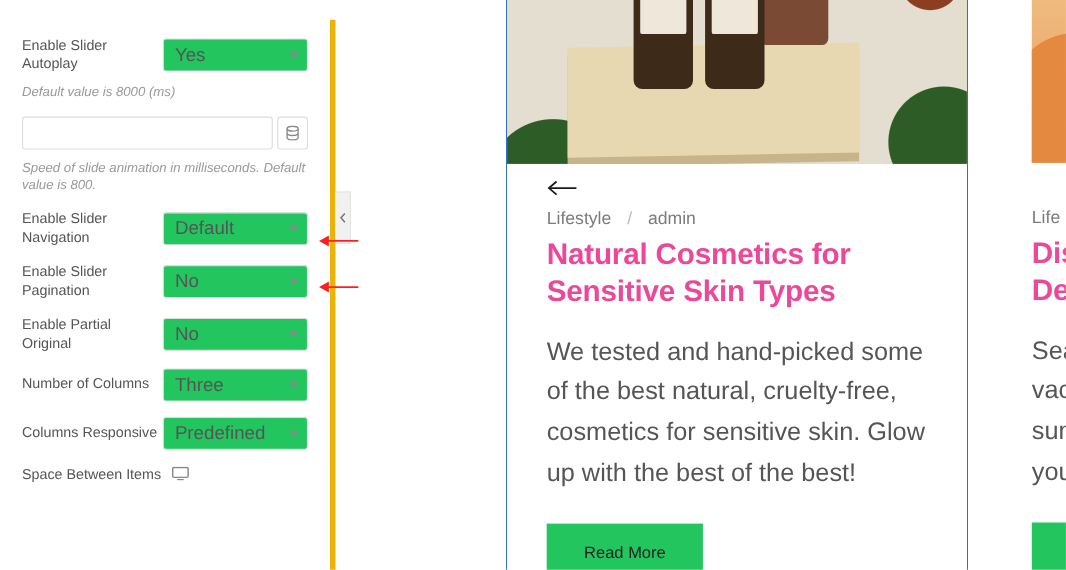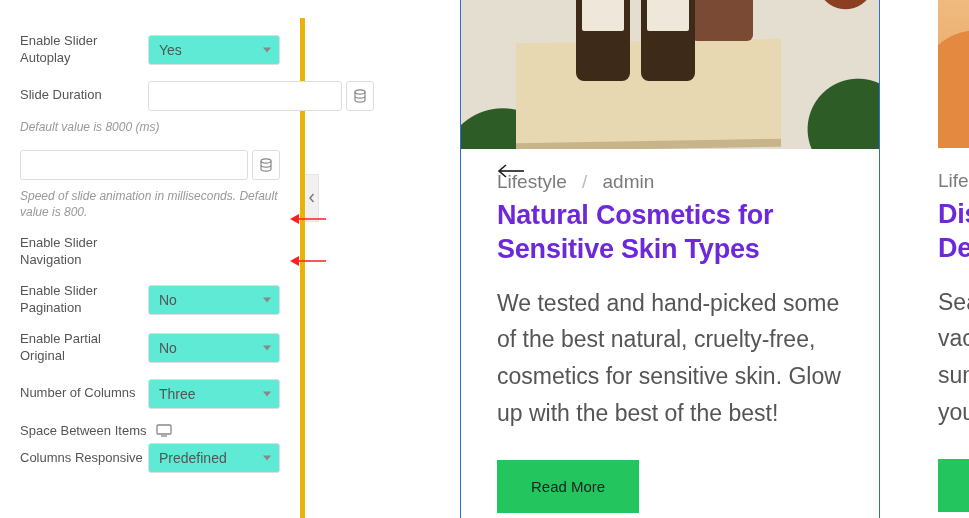--- a/index.html
+++ b/index.html
@@ -40,23 +40,23 @@
     display: flex;
     align-items: center;
     gap: 4px;
   }
   .select {
     position: relative;
     flex: 1;
     height: 30px;
     border: 1px solid #ddd;
     border-radius: 3px;
-    background: #5eead4;
+    background: #22c55e;
     padding: 0 24px 0 10px;
-    font-size: 14px;
+    font-size: 17px;
     color: #555;
     display: flex;
     align-items: center;
     cursor: pointer;
   }
   .select .caret {
     position: absolute;
     right: 8px;
     top: 50%;
     transform: translateY(-50%);
@@ -179,29 +179,30 @@
       radial-gradient(circle at 10% 110%, #2d5c27 0 60px, transparent 61px),
       radial-gradient(circle at 95% 90%, #2d5c27 0 50px, transparent 51px),
       radial-gradient(circle at 92% 15%, #8c3e21 0 28px, transparent 29px),
       linear-gradient(#e3ded0,#e3ded0);
   }
   .card-body {
     padding:22px 36px 26px 36px;
     background:#fff;
   }
   .meta {
-    font-size:19px;
+    font-size:16px;
     color:#7b7b7b;
     margin-bottom:6px;
+    margin-top:20px;
   }
   .meta .sep { margin:0 10px; color:#bbb; }
   .title {
     font-size:27px;
     font-weight:600;
-    color:#6d28d9;
+    color:#ec4899;
     line-height:1.25;
     margin-bottom:18px;
     letter-spacing:-0.2px;
   }
   .excerpt {
     font-size:23px;
     color:#555;
     line-height:1.6;
     margin-bottom:28px;
   }
@@ -267,49 +268,43 @@
   <div class="row">
     <div class="label">Enable Slider Autoplay</div>
     <div class="control">
       <div class="select">
         <span>Yes</span>
         <span class="caret"></span>
       </div>
     </div>
   </div>
 
-  <div class="row">
-    <div class="label">Slide Duration</div>
+  <div class="hint">Default value is 8000 (ms)</div>
+
+  <div class="row">
     <div class="control">
       <input class="text-input" value="" style="">
       <div class="db-btn">
         <svg width="12" height="14" viewBox="0 0 12 14">
             <ellipse cx="6" cy="3" rx="5" ry="2.2" fill="none" stroke="#888" stroke-width="1.2"></ellipse>
             <path d="M1 3v4c0 1.2 2.2 2.2 5 2.2s5-1 5-2.2V3M1 7v4c0 1.2 2.2 2.2 5 2.2s5-1 5-2.2V7" fill="none" stroke="#888" stroke-width="1.2"></path>
           </svg>
       </div>
     </div>
   </div>
-  <div class="hint">Default value is 8000 (ms)</div>
-
-  <div class="row">
-    <div class="control">
-      <input class="text-input" value="" style="">
-      <div class="db-btn">
-        <svg width="12" height="14" viewBox="0 0 12 14">
-            <ellipse cx="6" cy="3" rx="5" ry="2.2" fill="none" stroke="#888" stroke-width="1.2"></ellipse>
-            <path d="M1 3v4c0 1.2 2.2 2.2 5 2.2s5-1 5-2.2V3M1 7v4c0 1.2 2.2 2.2 5 2.2s5-1 5-2.2V7" fill="none" stroke="#888" stroke-width="1.2"></path>
-          </svg>
-      </div>
-    </div>
-  </div>
   <div class="hint">Speed of slide animation in milliseconds. Default value is 800.</div>
 
   <div class="row">
     <div class="label">Enable Slider Navigation</div>
+    <div class="control">
+      <div class="select">
+        <span>Default</span>
+        <span class="caret"></span>
+      </div>
+    </div>
   </div>
 
   <div class="row">
     <div class="label">Enable Slider Pagination</div>
     <div class="control">
       <div class="select">
         <span>No</span>
         <span class="caret"></span>
       </div>
     </div>
@@ -324,42 +319,42 @@
         <span class="caret"></span>
       </div>
     </div>
   </div>
 
   <div class="row">
     <div class="label">Number of Columns</div>
     <div class="control">
       <div class="select">
         <span>Three</span>
+        <span class="caret"></span>
+      </div>
+    </div>
+  </div>
+
+  <div class="row">
+    <div class="label">Columns Responsive</div>
+    <div class="control">
+      <div class="select">
+        <span>Predefined</span>
         <span class="caret"></span>
       </div>
     </div>
   </div>
 
   <div class="row" style="margin-bottom:4px">
     <div class="label" style="flex:0 0 auto">Space Between Items</div>
     <div class="responsive-icon" style="margin-left:10px">
       <svg width="16" height="13" viewBox="0 0 16 13">
           <rect x="1" y="1" width="14" height="9" rx="1" fill="none" stroke="#888" stroke-width="1.3"></rect>
           <path d="M5 12h6" stroke="#888" stroke-width="1.3"></path>
         </svg>
-    </div>
-  </div>
-
-  <div class="row">
-    <div class="label">Columns Responsive</div>
-    <div class="control">
-      <div class="select">
-        <span>Predefined</span>
-        <span class="caret"></span>
-      </div>
     </div>
   </div>
 
 </div>
 
 <div class="collapse-tab">
   <svg viewBox="0 0 7 10">
       <path d="M5.5 1 L2 5 L5.5 9" fill="none" stroke="#777" stroke-width="1.4"></path>
     </svg>
 </div>

